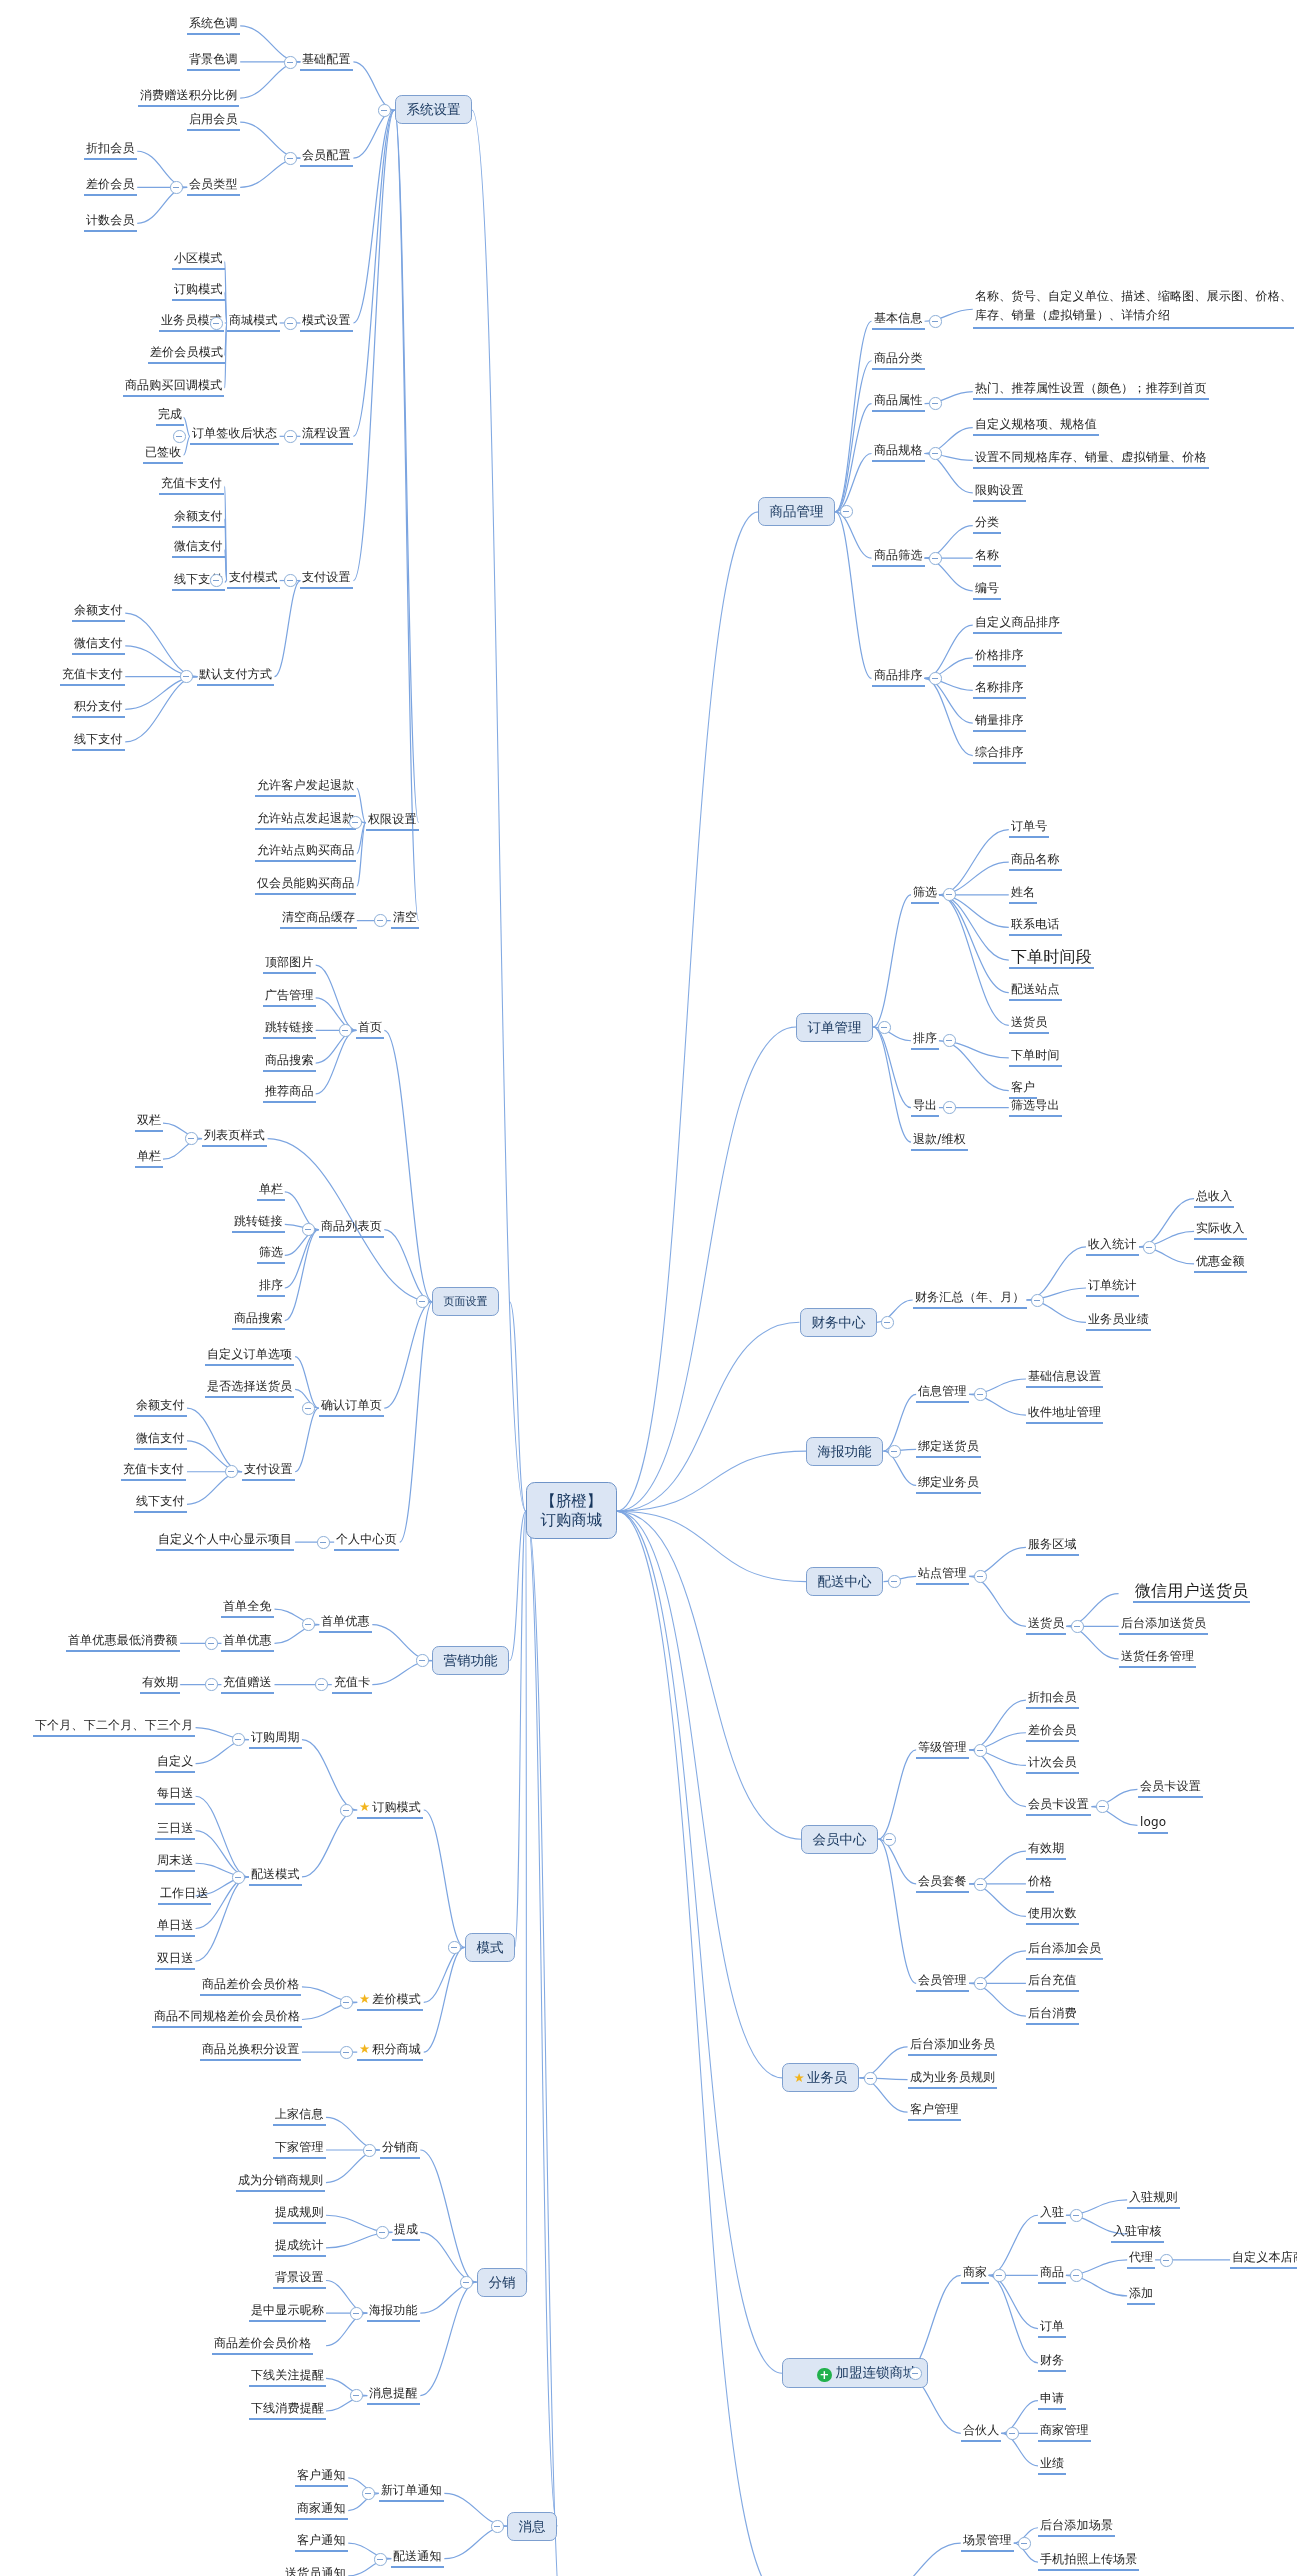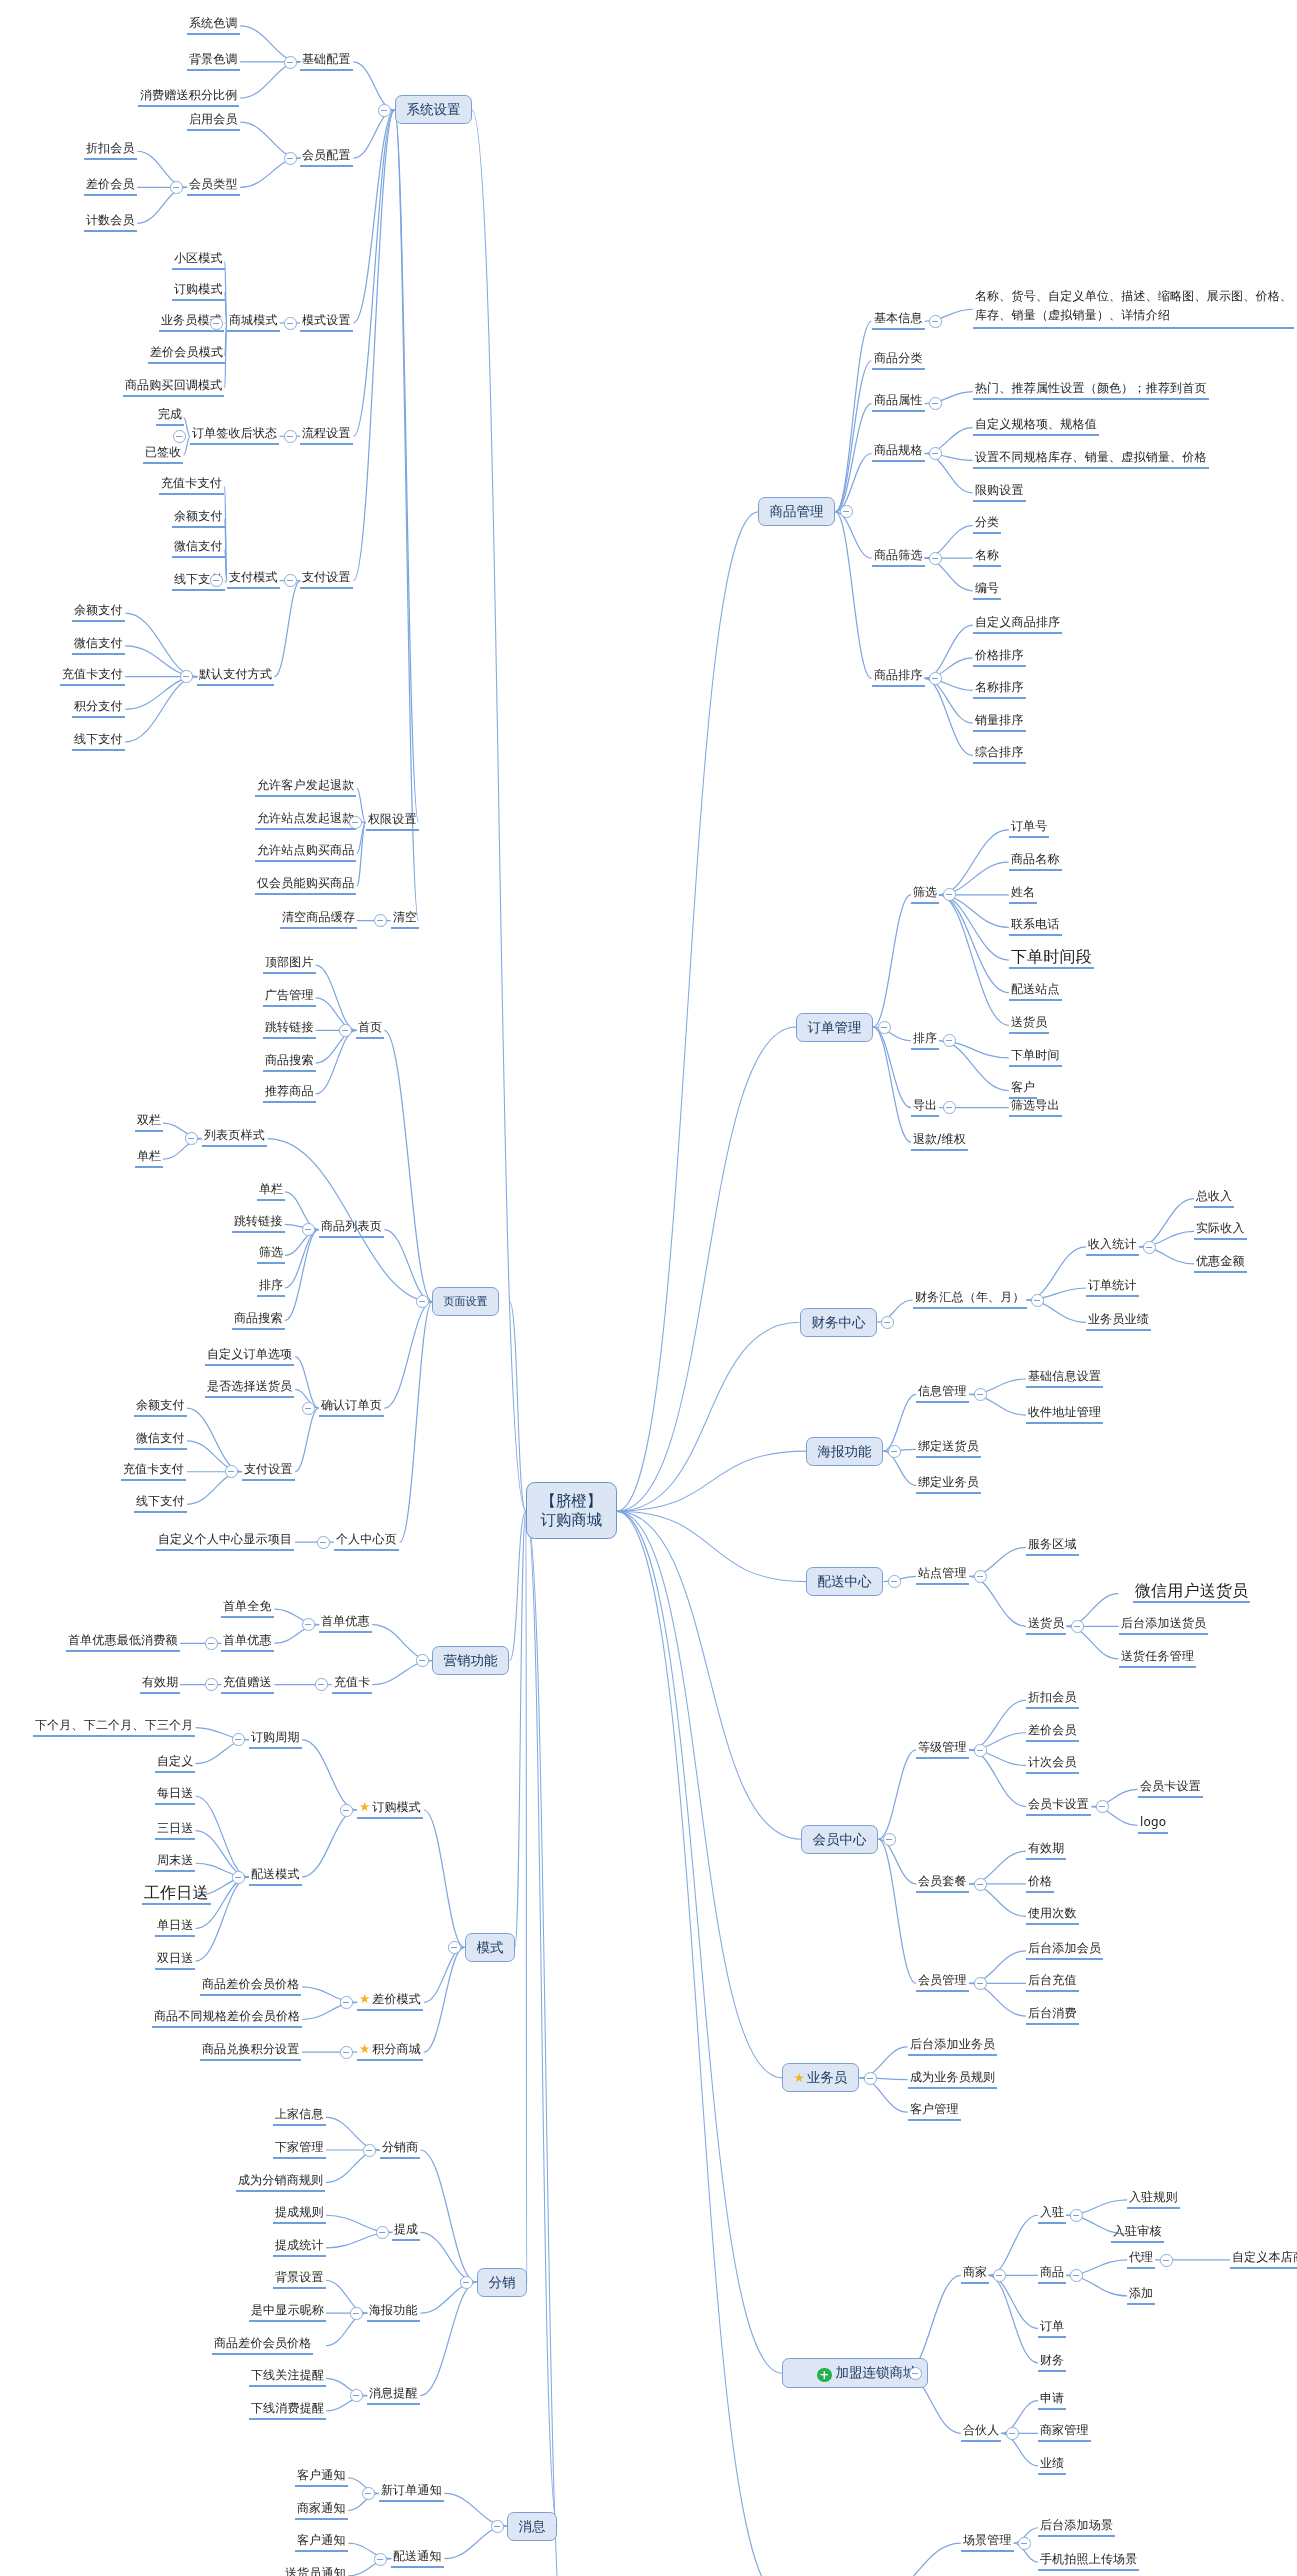--- a/index.html
+++ b/index.html
@@ -385,21 +385,21 @@
       <div class="node u" style="font-size: 12px; visibility: visible; left: 140px; top: 1675px;"><span>有效期</span></div>
       <div class="l1" style="font-size: 13.5px; visibility: visible; left: 465px; top: 1933px;"><span>模式</span></div>
       <div class="node u" style="font-size: 12px; visibility: visible; left: 357px; top: 1800px;"><span class="badge-star">★</span><span>订购模式</span></div>
       <div class="node u" style="font-size: 12px; visibility: visible; left: 249px; top: 1730px;"><span>订购周期</span></div>
       <div class="node u" style="font-size: 12px; visibility: visible; left: 33px; top: 1718px;"><span>下个月、下二个月、下三个月</span></div>
       <div class="node u" style="font-size: 12px; visibility: visible; left: 155px; top: 1754px;"><span>自定义</span></div>
       <div class="node u" style="font-size: 12px; visibility: visible; left: 249px; top: 1867px;"><span>配送模式</span></div>
       <div class="node u" style="font-size: 12px; visibility: visible; left: 155px; top: 1786px;"><span>每日送</span></div>
       <div class="node u" style="font-size: 12px; visibility: visible; left: 155px; top: 1821px;"><span>三日送</span></div>
       <div class="node u" style="font-size: 12px; visibility: visible; left: 155px; top: 1853px;"><span>周末送</span></div>
-      <div class="node u" style="font-size: 16px; visibility: visible; left: 142px; top: 1886px;"><span>工作日送</span></div>
+      <div class="node u" style="font-size: 12px; visibility: visible; left: 158px; top: 1886px;"><span>工作日送</span></div>
       <div class="node u" style="font-size: 12px; visibility: visible; left: 155px; top: 1918px;"><span>单日送</span></div>
       <div class="node u" style="font-size: 12px; visibility: visible; left: 155px; top: 1951px;"><span>双日送</span></div>
       <div class="node u" style="font-size: 12px; visibility: visible; left: 357px; top: 1992px;"><span class="badge-star">★</span><span>差价模式</span></div>
       <div class="node u" style="font-size: 12px; visibility: visible; left: 200px; top: 1977px;"><span>商品差价会员价格</span></div>
       <div class="node u" style="font-size: 12px; visibility: visible; left: 152px; top: 2009px;"><span>商品不同规格差价会员价格</span></div>
       <div class="node u" style="font-size: 12px; visibility: visible; left: 357px; top: 2042px;"><span class="badge-star">★</span><span>积分商城</span></div>
       <div class="node u" style="font-size: 12px; visibility: visible; left: 200px; top: 2042px;"><span>商品兑换积分设置</span></div>
       <div class="l1" style="font-size: 13.5px; visibility: visible; left: 477px; top: 2268px;"><span>分销</span></div>
       <div class="node u" style="font-size: 12px; visibility: visible; left: 380px; top: 2140px;"><span>分销商</span></div>
       <div class="node u" style="font-size: 12px; visibility: visible; left: 273px; top: 2107px;"><span>上家信息</span></div>

